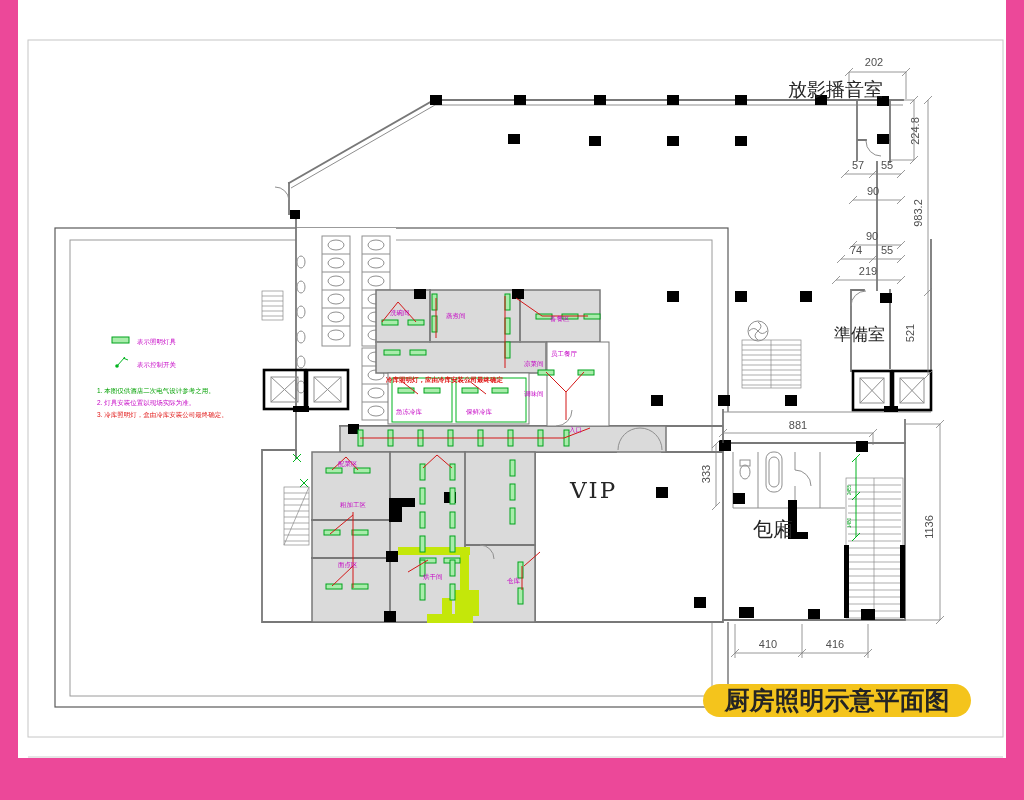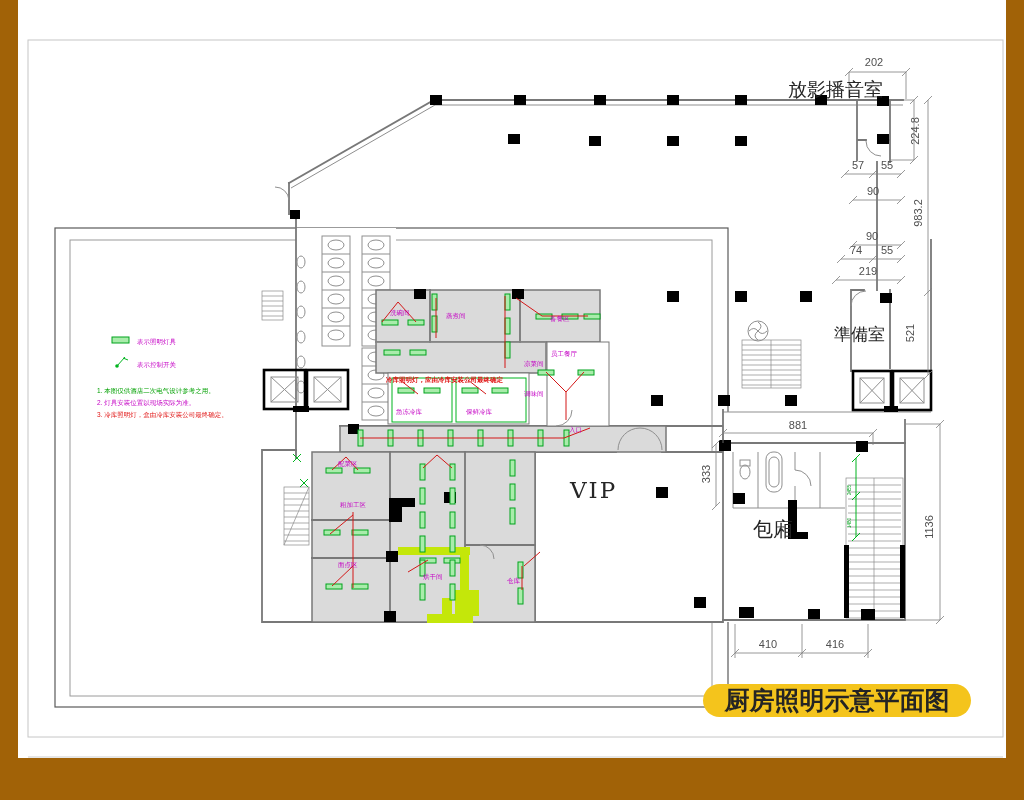--- a/index.html
+++ b/index.html
@@ -1,16 +1,16 @@
 <!DOCTYPE html>
 <html><head>
 <meta charset="utf-8">
 <style>
   html,body{margin:0;padding:0;background:#e4e4e4;}
-  #stage{position:relative;width:1024px;height:800px;background:#a16207;overflow:hidden;
+  #stage{position:relative;width:1024px;height:800px;background:#ec4899;overflow:hidden;
          font-family:"Liberation Sans",sans-serif;}
   svg{position:absolute;left:0;top:0;}
   .w   {stroke:#787878;stroke-width:1.8;fill:none;stroke-linecap:square}
   .wt  {stroke:#8f8f8f;stroke-width:1;fill:none}
   .blk {stroke:#000;stroke-width:2.6;fill:none}
   .dim {stroke:#7f7f7f;stroke-width:.8;fill:none}
   .dimt{font-family:"Liberation Sans",sans-serif;font-size:11px;fill:#4f4f4f}
   .gdt {font-family:"Liberation Sans",sans-serif;font-size:4.5px;fill:#00a31c}
   .mag {font-family:"Liberation Sans",sans-serif;font-size:6.5px;fill:#c400c4}
   .lab {font-family:"DejaVu Serif","Liberation Serif",serif;fill:#262626}

